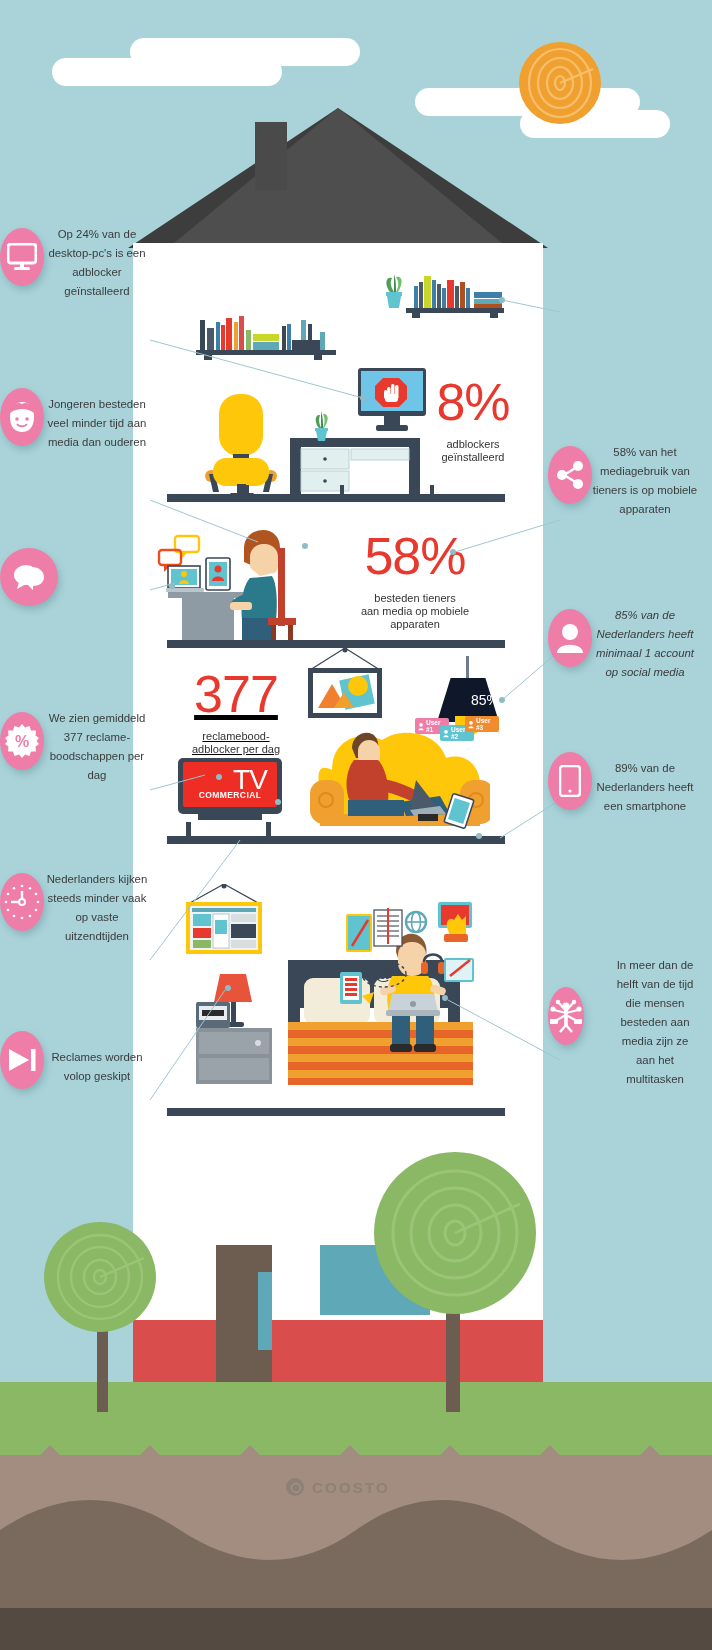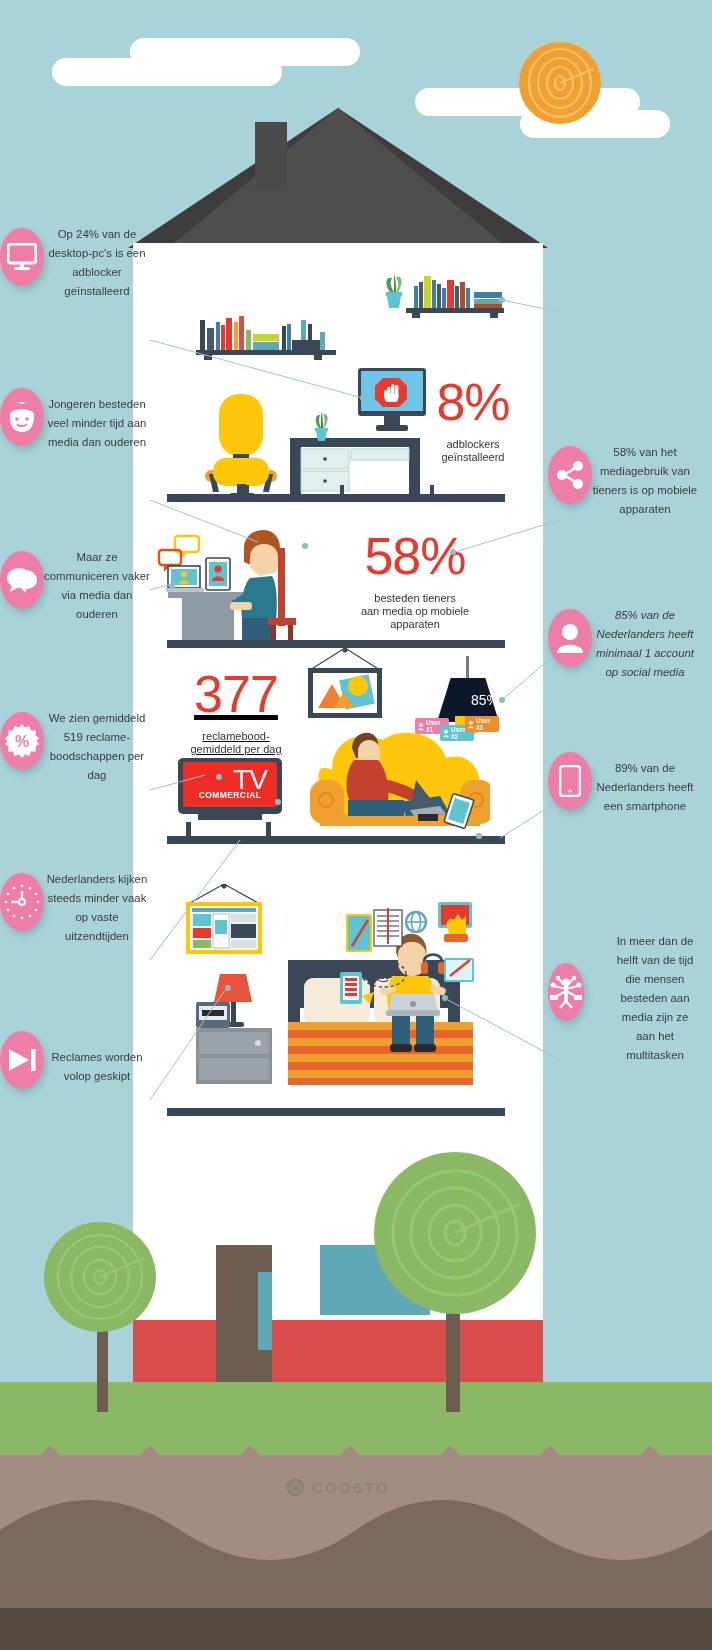--- a/index.html
+++ b/index.html
@@ -318,21 +318,21 @@
     </div>
   </div>
 
   <div class="abs floor" style="left:167px;top:640px;width:338px;"></div>
 
   
   <div class="abs bigstat" style="left:178px;top:668px;width:116px;text-decoration:underline;">
     <div class="num">377</div>
     <div class="cap">
       <div>reclamebood-</div>
-      <div>gemiddeld per dag</div>
+      <div>adblocker per dag</div>
     </div>
   </div>
 
   
   <svg class="abs" style="left:300px;top:648px;width:90px;height:72px;" viewBox="0 0 90 72">
     <path d="M45,0 L10,22 M45,0 L80,22" stroke="#3a4756" stroke-width="1.2" fill="none"></path>
     <circle cx="45" cy="2" r="2.5" fill="#3a4756"></circle>
     <rect x="8" y="20" width="74" height="50" fill="#3a4756"></rect>
     <rect x="13" y="25" width="64" height="40" fill="#ffffff"></rect>
     <rect x="42" y="29" width="30" height="30" fill="#5fc4cf" transform="rotate(-12 57 44)"></rect>
@@ -615,31 +615,30 @@
   </div>
 
   <div class="abs fact" style="left:0;top:548px;">
     <div class="fact-icon">
       <svg width="32" height="28" viewBox="0 0 32 28">
           <path d="M18,4 C27,4 31,9 31,14 C31,19 27,23 20,23 L20,27 L15,22 C11,20 9,17 9,14 C9,9 13,4 18,4 Z" fill="#fff"></path>
           <ellipse cx="13" cy="12" rx="12" ry="10" fill="#fff"></ellipse>
           <path d="M6,19 L4,26 L13,21 Z" fill="#fff"></path>
         </svg>
     </div>
-    <div class="fact-text">Maar ze communiceren vaker via media dan ouderen</div>
   </div>
 
   <div class="abs fact" style="left:0;top:709px;">
     <div class="fact-icon">
       <svg width="34" height="34" viewBox="0 0 34 34">
         <path d="M17,0 L20,3.5 L24.5,2 L26,6.5 L31,6.5 L30.5,11.5 L34,14 L31.5,17 L34,20 L30.5,22.5 L31,27.5 L26,27.5 L24.5,32 L20,30.5 L17,34 L14,30.5 L9.5,32 L8,27.5 L3,27.5 L3.5,22.5 L0,20 L2.5,17 L0,14 L3.5,11.5 L3,6.5 L8,6.5 L9.5,2 L14,3.5 Z" fill="#fff"></path>
         <text x="17" y="23" font-size="16" font-weight="bold" fill="#ee7ea8" text-anchor="middle" font-family="Liberation Sans, sans-serif">%</text>
       </svg>
     </div>
-    <div class="fact-text">We zien gemiddeld 519 reclame-boodschappen per dag</div>
+    <div class="fact-text">We zien gemiddeld 377 reclame-boodschappen per dag</div>
   </div>
 
   <div class="abs fact" style="left:0;top:870px;">
     <div class="fact-icon">
       <svg width="40" height="40" viewBox="0 0 40 40">
         <g fill="#fff">
           <circle cx="20" cy="4" r="1.3"></circle>
             <circle cx="28" cy="6.2" r="1.3"></circle>
             <circle cx="34" cy="12" r="1.3"></circle>
           <circle cx="36" cy="20" r="1.3"></circle>
@@ -700,21 +699,21 @@
   <div class="abs fact" style="left:548px;top:752px;">
     <div class="fact-icon">
       <svg width="22" height="32" viewBox="0 0 22 32">
           <rect x="1" y="1" width="20" height="30" rx="3" fill="none" stroke="#fff" stroke-width="2.6"></rect>
           <circle cx="11" cy="26" r="1.6" fill="#fff"></circle>
         </svg>
     </div>
     <div class="fact-text">89% van de Nederlanders heeft een smartphone</div>
   </div>
 
-  <div class="abs fact" style="left:548px;top:932px;gap:28px;">
+  <div class="abs fact" style="left:548px;top:956px;gap:28px;">
     <div class="fact-icon">
       <svg width="36" height="34" viewBox="0 0 36 34">
         <circle cx="18" cy="7" r="3.6" fill="#fff"></circle>
         <rect x="16.2" y="11" width="3.6" height="17" fill="#fff"></rect>
         <line x1="18" y1="26" x2="12" y2="33" stroke="#fff" stroke-width="2.4"></line>
         <line x1="18" y1="26" x2="24" y2="33" stroke="#fff" stroke-width="2.4"></line>
         <g stroke="#fff" stroke-width="2.2" fill="none">
           <line x1="18" y1="14" x2="6" y2="11"></line>
           <line x1="18" y1="14" x2="30" y2="11"></line>
           <line x1="18" y1="16" x2="7" y2="22"></line>

